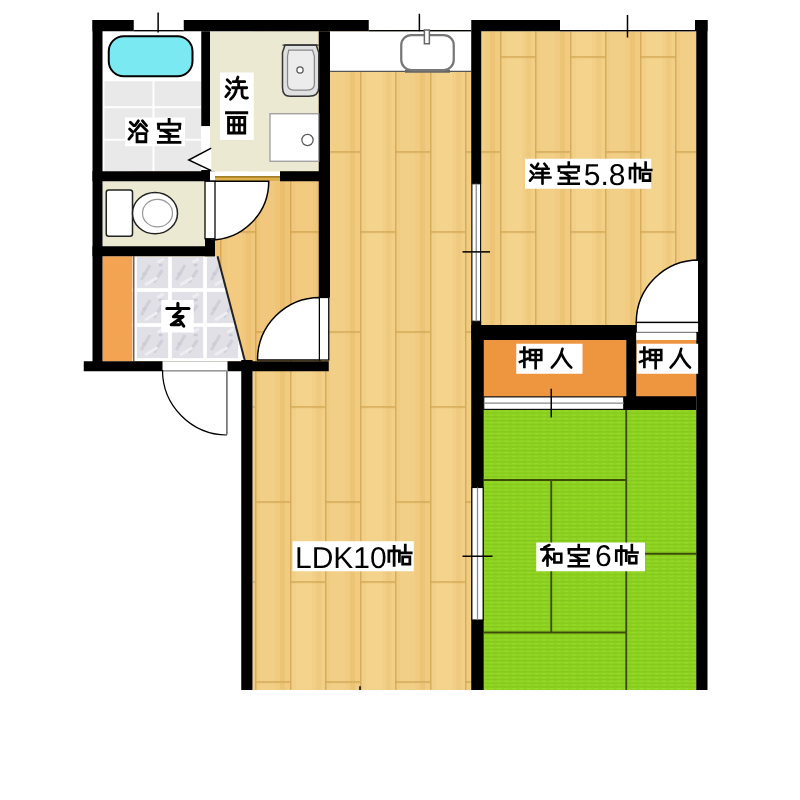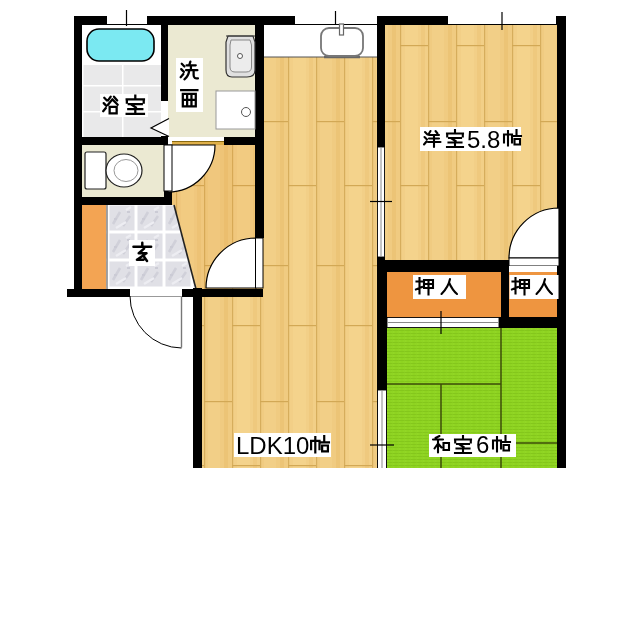--- a/index.html
+++ b/index.html
@@ -1,16 +1,16 @@
 <!DOCTYPE html>
 <html><head>
 <meta charset="utf-8">
 <style>
 html,body{margin:0;padding:0;background:#ffffff;}
-#plan{width:640px;height:468px;position:relative;font-family:"Liberation Sans",sans-serif;}
+#plan{width:640px;height:552px;position:relative;font-family:"Liberation Sans",sans-serif;}
 text{font-family:"Liberation Sans",sans-serif;}
 </style>
 </head>
 <body>
 <div id="plan">
 <svg width="640" height="640" viewBox="0 0 640 640" xmlns="http://www.w3.org/2000/svg">
 <defs>
 <pattern id="wood" width="56" height="280" patternUnits="userSpaceOnUse" patternTransform="translate(204,25)">
 <rect width="56" height="280" fill="#f0cb81"></rect>
 <rect x="28" width="28" height="280" fill="#f2cf87"></rect>

